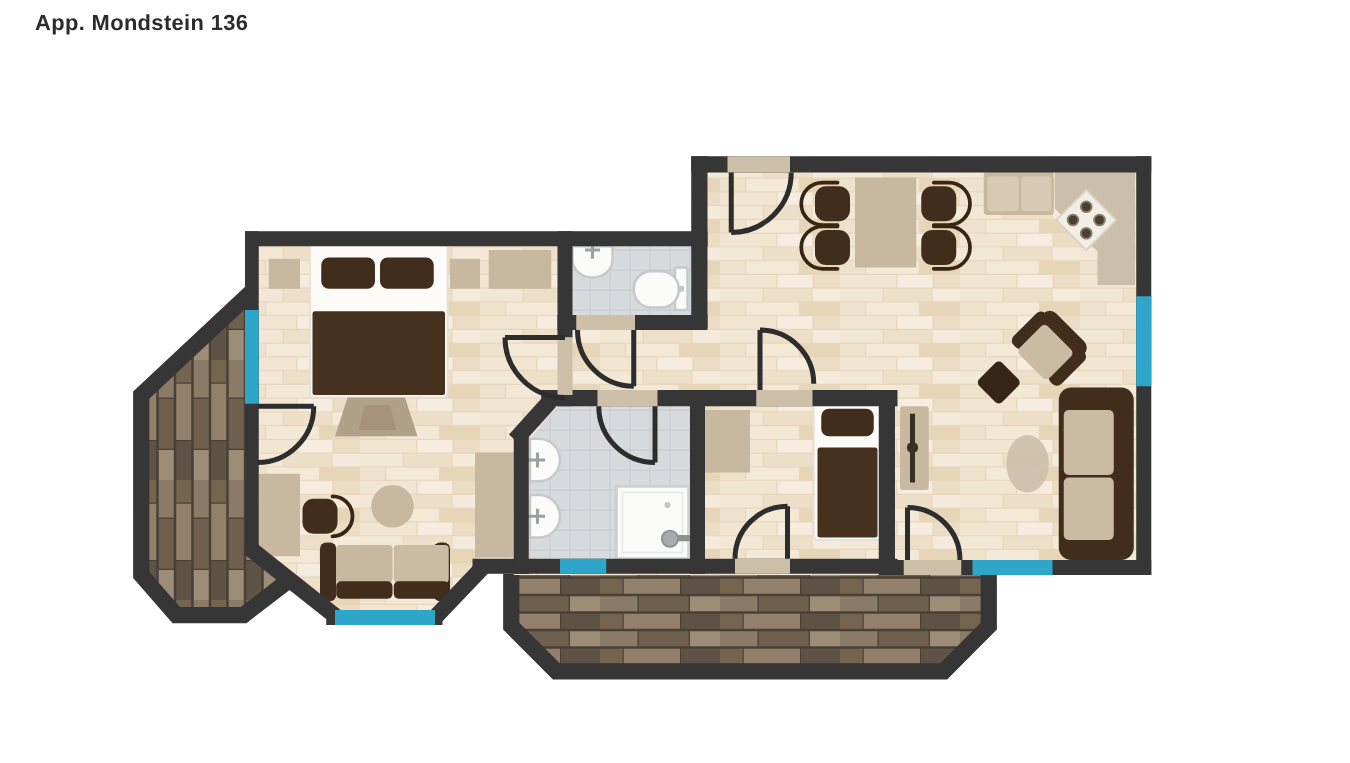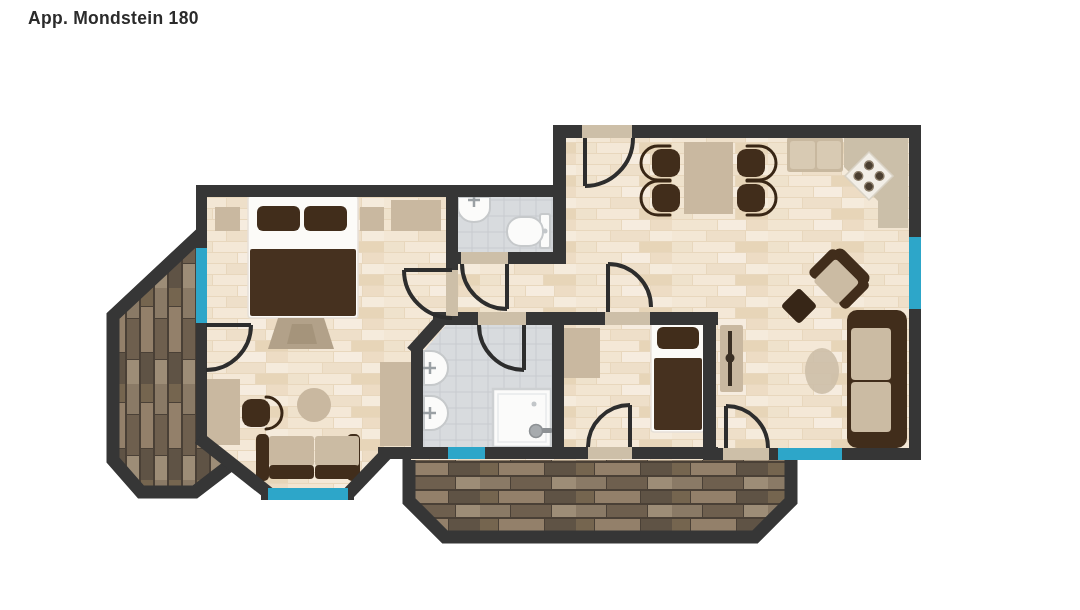--- a/index.html
+++ b/index.html
@@ -22,21 +22,21 @@
   .c-beige-d{fill:#b2a189;}
   .c-dark{fill:var(--furniture-dark);}
   .s-door{stroke:var(--door-line);stroke-width:4;fill:none;stroke-linecap:butt;}
   .c-fix{fill:var(--fixture-white);stroke:#c6c9cb;stroke-width:2;}
   .s-chair{stroke:#382615;stroke-width:3;fill:none;stroke-linecap:round;}
 </style>
 </head>
 <body>
 
 <div class="stage">
-  <div class="plan-title">App. Mondstein 180</div>
+  <div class="plan-title">App. Mondstein 136</div>
 
   <svg width="1080" height="610" viewBox="0 0 1080 610">
     <defs>
       <pattern id="wood" width="96" height="33" patternUnits="userSpaceOnUse">
         <rect width="96" height="33" fill="#e8d7bd"></rect>
         <rect x="0" y="0" width="34" height="10" fill="#f3e7d5"></rect>
           <rect x="35" y="0" width="38" height="10" fill="#eedfc9"></rect>
           <rect x="74" y="0" width="22" height="10" fill="#f5ebdc"></rect>
         <rect x="0" y="11" width="20" height="10" fill="#efe2cc"></rect>
           <rect x="21" y="11" width="42" height="10" fill="#f4e8d7"></rect>

